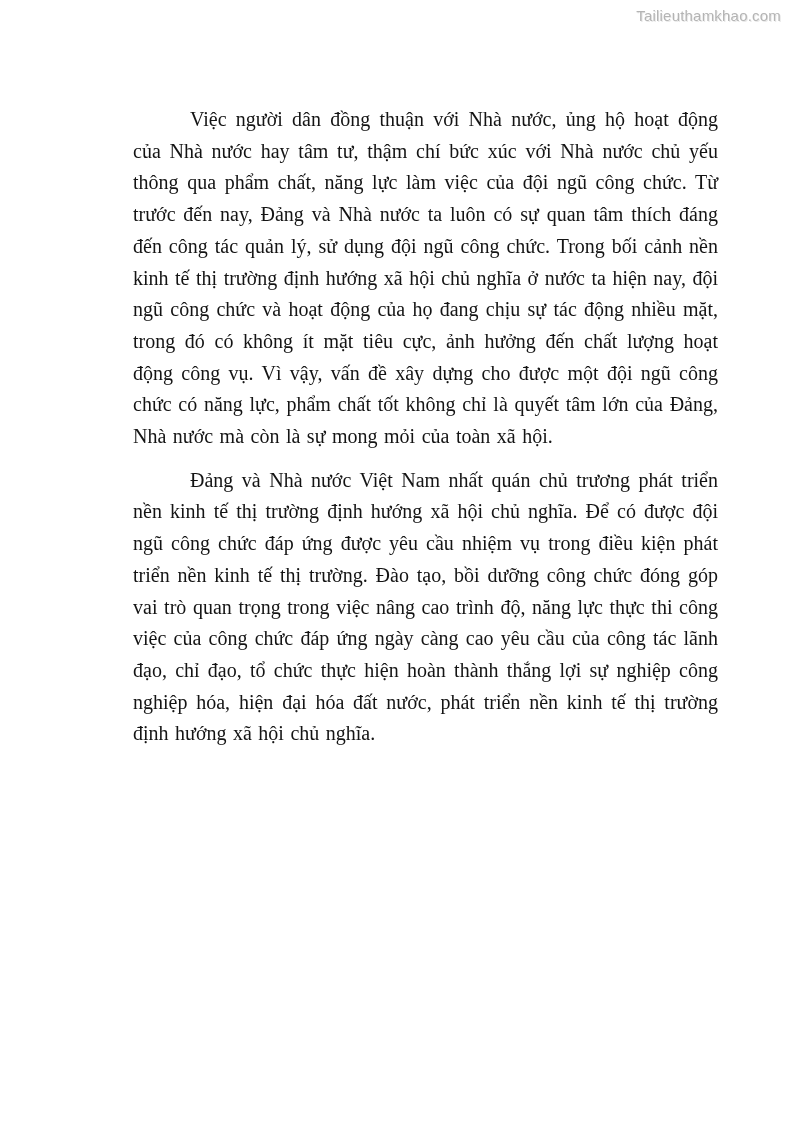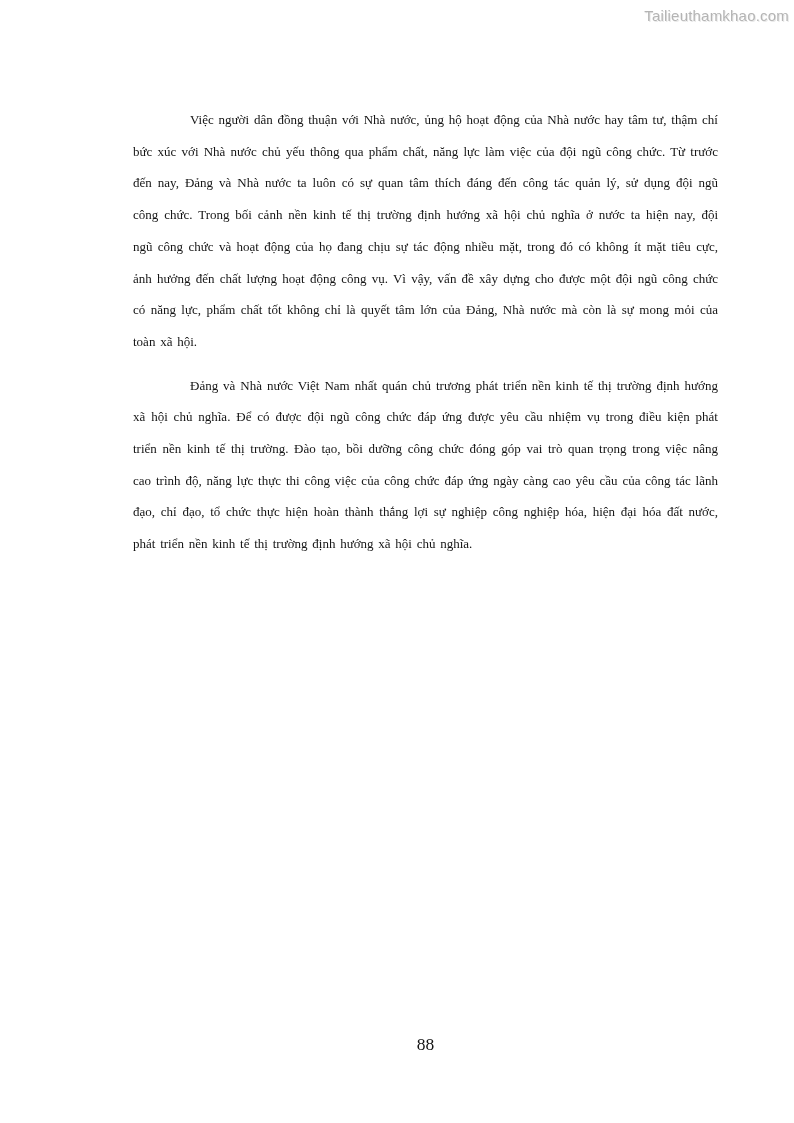--- a/index.html
+++ b/index.html
@@ -12,36 +12,36 @@
     width: 794px;
     height: 1123px;
     background: #ffffff;
     overflow: hidden;
     font-family: "Liberation Serif", serif;
     color: #141414;
   }
   .watermark {
     position: absolute;
     top: 7px;
-    right: 5px;
+    right: 13px;
     font-family: "Liberation Sans", sans-serif;
     font-size: 15px;
     letter-spacing: 0.2px;
     color: #b4b4b4;
     text-shadow: -1px -1px 0 #ffffff, 1px 1px 0 #e9e9e9;
   }
   .content {
     position: absolute;
     left: 133px;
     top: 104px;
     width: 585px;
   }
   .content p {
     margin: 0;
-    font-size: 13px;
+    font-size: 20px;
     line-height: 31.7px;
     text-align: justify;
     text-indent: 57px;
     word-spacing: 1.5px;
   }
   .content p + p {
     margin-top: 12px;
   }
   .page-number {
     position: absolute;
@@ -58,15 +58,14 @@
 
 <div class="page">
 
   <span class="watermark">Tailieuthamkhao.com</span>
 
   <div class="content">
     <p>Việc người dân đồng thuận với Nhà nước, ủng hộ hoạt động của Nhà nước hay tâm tư, thậm chí bức xúc với Nhà nước chủ yếu thông qua phẩm chất, năng lực làm việc của đội ngũ công chức. Từ trước đến nay, Đảng và Nhà nước ta luôn có sự quan tâm thích đáng đến công tác quản lý, sử dụng đội ngũ công chức. Trong bối cảnh nền kinh tế thị trường định hướng xã hội chủ nghĩa ở nước ta hiện nay, đội ngũ công chức và hoạt động của họ đang chịu sự tác động nhiều mặt, trong đó có không ít mặt tiêu cực, ảnh hưởng đến chất lượng hoạt động công vụ. Vì vậy, vấn đề xây dựng cho được một đội ngũ công chức có năng lực, phẩm chất tốt không chỉ là quyết tâm lớn của Đảng, Nhà nước mà còn là sự mong mỏi của toàn xã hội.</p>
     <p>Đảng và Nhà nước Việt Nam nhất quán chủ trương phát triển nền kinh tế thị trường định hướng xã hội chủ nghĩa. Để có được đội ngũ công chức đáp ứng được yêu cầu nhiệm vụ trong điều kiện phát triển nền kinh tế thị trường. Đào tạo, bồi dưỡng công chức đóng góp vai trò quan trọng trong việc nâng cao trình độ, năng lực thực thi công việc của công chức đáp ứng ngày càng cao yêu cầu của công tác lãnh đạo, chỉ đạo, tổ chức thực hiện hoàn thành thắng lợi sự nghiệp công nghiệp hóa, hiện đại hóa đất nước, phát triển nền kinh tế thị trường định hướng xã hội chủ nghĩa.</p>
   </div>
 
-  <div class="page-number">88</div>
 
 </div>
 
 </body></html>

